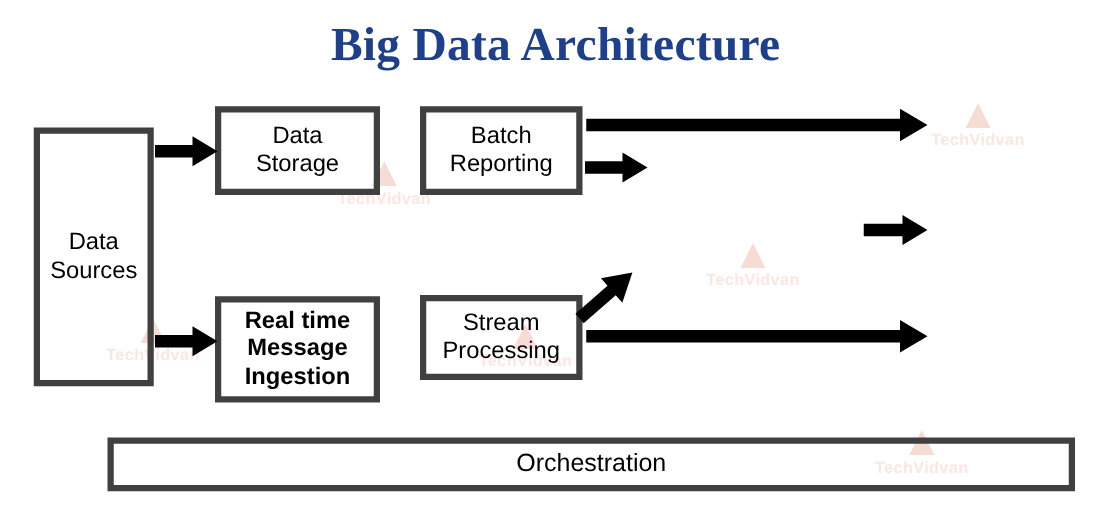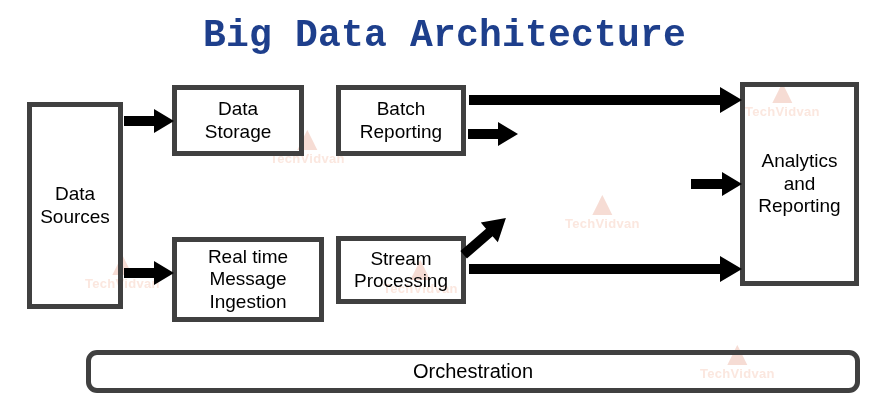--- a/index.html
+++ b/index.html
@@ -16,21 +16,21 @@
     overflow: hidden;
     font-family: "Liberation Sans", sans-serif;
   }
 
   #diagram-title {
     position: absolute;
     left: 0;
     top: 14px;
     width: 889px;
     text-align: center;
-    font-family: Liberation Mono, monospace;
+    font-family: Liberation Serif, serif;
     font-size: 38px;
     font-weight: bold;
     color: #1E3F8C;
     letter-spacing: 0.2px;
     white-space: nowrap;
   }
 
   .node {
     position: absolute;
     box-sizing: border-box;
@@ -47,26 +47,26 @@
     z-index: 5;
   }
   .node .node-label {
     display: block;
     padding: 0 4px;
     white-space: pre-line;
   }
 
   #node-data-sources      { left: 27px;  top: 102px; width: 96px;  height: 207px; }
   #node-data-storage      { left: 172px; top: 85px;  width: 132px; height: 71px;  }
-  #node-realtime-ingestion{ left: 172px; top: 237px; width: 152px; height: 85px;  }
+  #node-realtime-ingestion{ left: 172px; top: 237px; width: 132px; height: 85px; font-weight: bold;  }
   #node-batch-processing  { left: 336px; top: 85px;  width: 130px; height: 71px;  }
   #node-stream-processing { left: 336px; top: 236px; width: 130px; height: 68px; text-align: center;  }
   #node-analytical-store  { left: 516px; top: 118px; width: 175px; height: 138px; }
   #node-analytics-report  { left: 740px; top: 82px;  width: 119px; height: 204px; }
-  #node-orchestration     { left: 86px;  top: 350px; width: 774px; height: 43px; font-size: 20px; border-radius: 11px; }
+  #node-orchestration     { left: 86px;  top: 350px; width: 774px; height: 43px; font-size: 20px; }
 
   .arrow {
     position: absolute;
     z-index: 7;
   }
   .arrow svg { display: block; overflow: visible; }
 
   .watermark {
     position: absolute;
     z-index: 1;
@@ -185,23 +185,18 @@
     <span class="node-label">Batch
 Reporting</span>
   </div>
 
   <div class="node" id="node-stream-processing">
     <span class="node-label">Stream
 Processing</span>
   </div>
 
 
-  <div class="node" id="node-analytics-report">
-    <span class="node-label">Analytics
-and
-Reporting</span>
-  </div>
 
   <div class="node" id="node-orchestration">
     <span class="node-label">Orchestration</span>
   </div>
 
 </div>
 
 </body></html>

